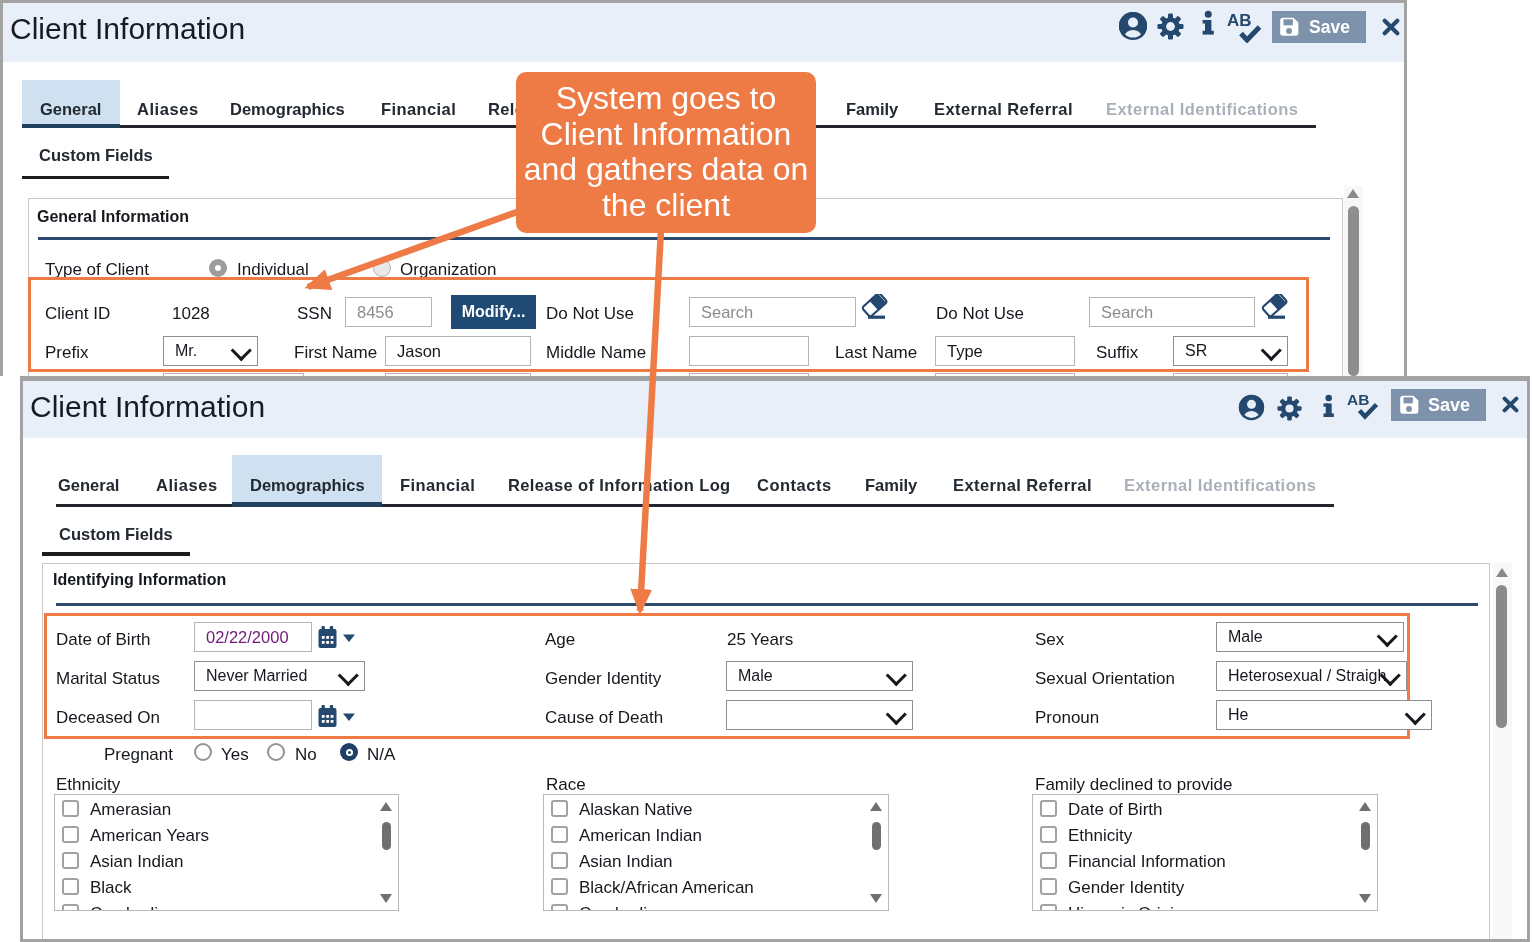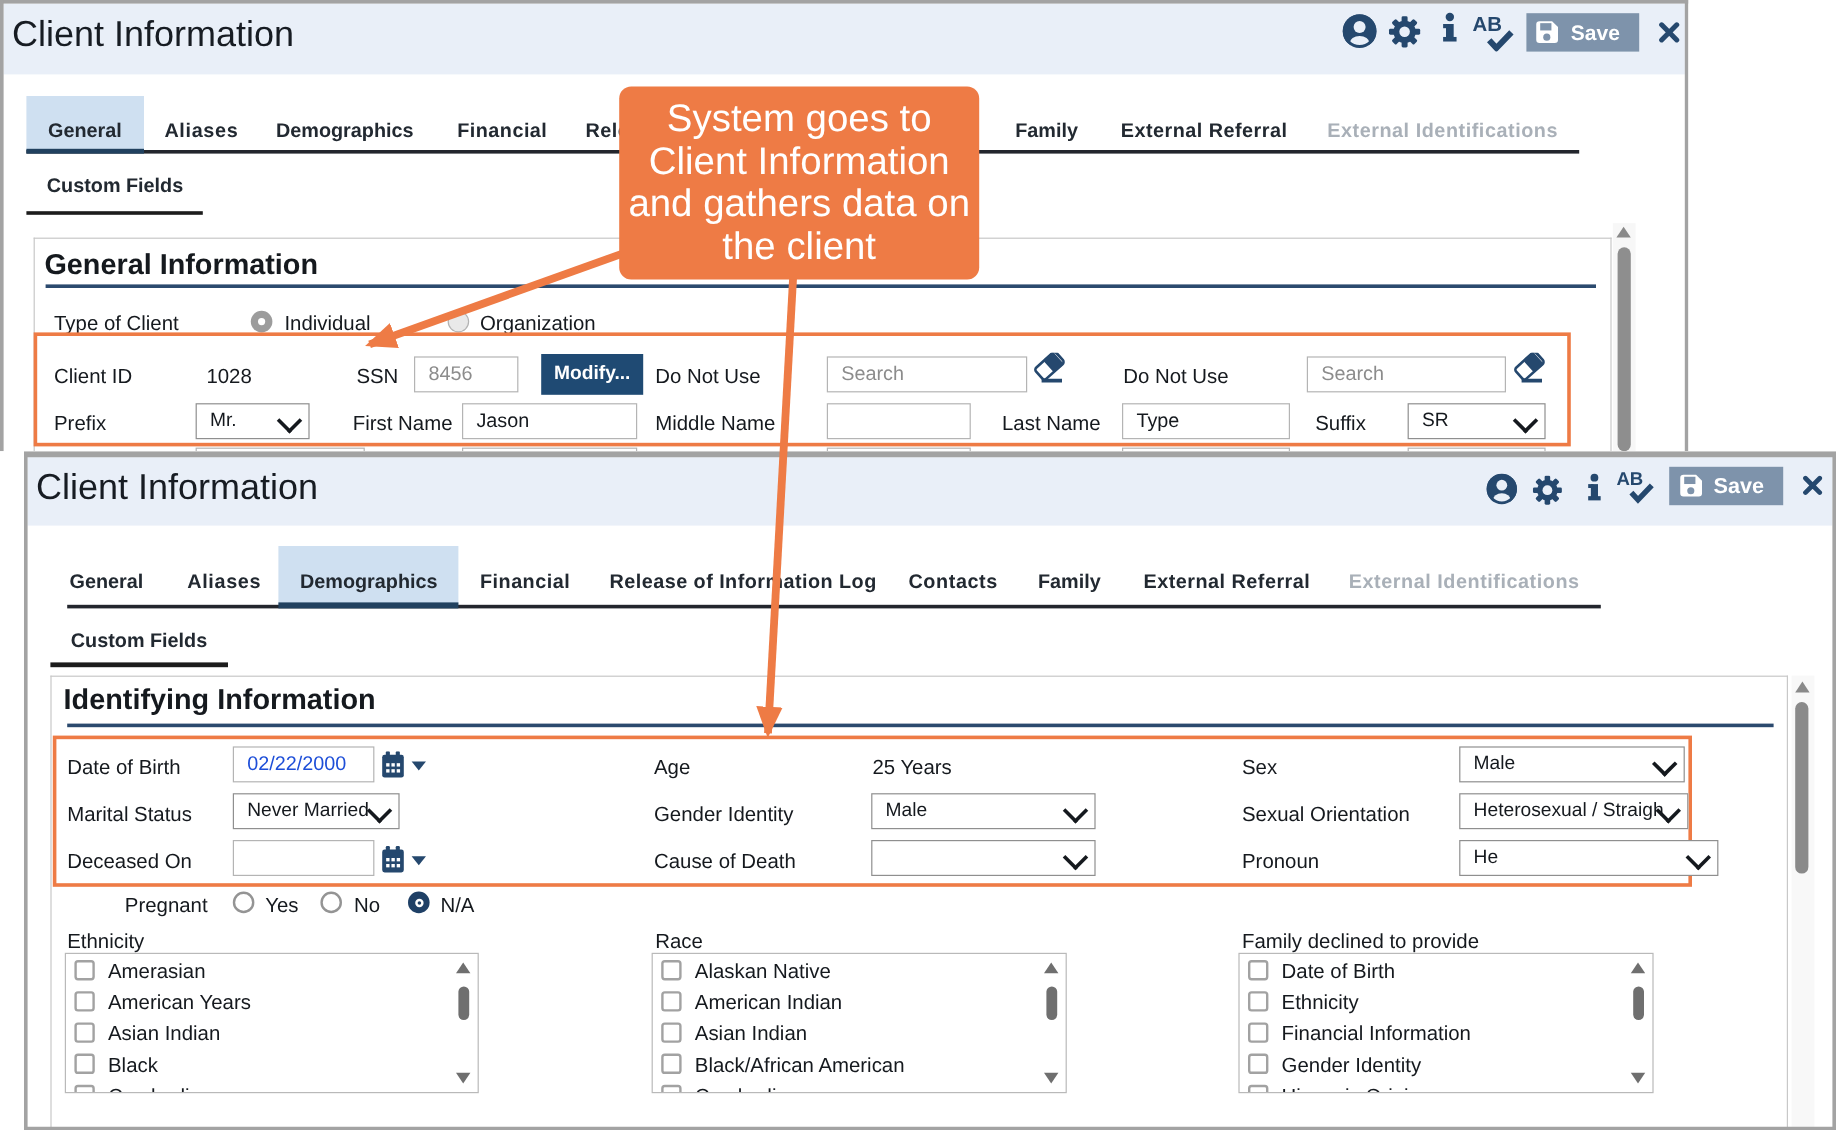--- a/index.html
+++ b/index.html
@@ -13,21 +13,21 @@
   .tab { position:absolute; font-size:16.5px; font-weight:700; color:#222931; line-height:1; white-space:nowrap; }
   .tab.dis { color:#a9b0b8; }
   .lbl { position:absolute; font-size:17px; color:#15191e; line-height:1; white-space:nowrap; }
   .val { position:absolute; font-size:17px; color:#15191e; line-height:1; white-space:nowrap; }
   .inp { position:absolute; background:#fff; border:1px solid #b4b4b4; height:30px;
     font-size:16.5px; color:#15191e; line-height:28px; padding-left:11px; white-space:nowrap; overflow:hidden; }
   .inp.ph { color:#8c8c8c; }
   .sel::after { content:""; position:absolute; right:9px; top:6px; width:11.5px; height:11.5px; border-right:3px solid #15191e; border-bottom:3px solid #15191e; transform:rotate(45deg); background:transparent; }
   .sel { position:absolute; background:#fff; border:1px solid #8f8f8f; height:30px;
     font-size:16px; color:#15191e; line-height:28px; padding-left:11px; white-space:nowrap; overflow:hidden; }
-  .stitle { position:absolute; font-size:24px; font-weight:700; color:#15191e; line-height:1; white-space:nowrap; }
+  .stitle { position:absolute; font-size:16px; font-weight:700; color:#15191e; line-height:1; white-space:nowrap; }
   .obox { position:absolute; border:3px solid #ee7b45; }
   .cb { position:absolute; width:17px; height:17px; border:2px solid #a2a2a2; border-radius:3px; background:#fff; }
   .litem { position:absolute; font-size:17px; color:#15191e; line-height:1; white-space:nowrap; }
   .lb { position:absolute; background:#fff; border:1px solid #b9b9b9; overflow:hidden; }
   .tri-up { position:absolute; width:0; height:0; border-left:6px solid transparent; border-right:6px solid transparent; border-bottom:9px solid #6f6f6f; }
   .tri-dn { position:absolute; width:0; height:0; border-left:6px solid transparent; border-right:6px solid transparent; border-top:9px solid #6f6f6f; }
   .thumb { position:absolute; background:#8e8e8e; border-radius:6px; }
 </style>
 </head>
 <body>
@@ -207,42 +207,42 @@
   <div class="tab" style="left:39px; top:150px;">Custom Fields</div>
   <div class="abs" style="left:22px; top:176px; width:148px; height:3.5px; background:#1c1c1c;"></div>
 
   <div class="abs" style="left:22px; top:187px; width:1448px; height:379px; border:1px solid #c8c8c8; border-bottom:none; background:#fff;"></div>
   <div class="stitle" style="left:33px; top:196px;">Identifying Information</div>
   <div class="abs" style="left:36px; top:227px; width:1422px; height:2.5px; background:#2b4a6e;"></div>
 
   <div class="obox" style="left:24px; top:237px; width:1366px; height:126px;"></div>
 
   <div class="lbl" style="left:36px; top:255px;">Date of Birth</div>
-  <div class="inp" style="left:174px; top:246px; width:118px; color:#1d4ed8;">02/22/2000</div>
+  <div class="inp" style="left:174px; top:246px; width:118px; color:#701a75;">02/22/2000</div>
   <svg class="abs" style="left:298px; top:250px;" width="38" height="24" viewBox="0 0 38 24">
     <rect x="0.5" y="3" width="18" height="19" rx="2" fill="#25486e"></rect>
     <rect x="3.5" y="0" width="3.4" height="6" rx="1" fill="#25486e"></rect>
     <rect x="11.8" y="0" width="3.4" height="6" rx="1" fill="#25486e"></rect>
     <g fill="#fff">
       <rect x="3.8" y="10" width="2.8" height="2.8"></rect>
         <rect x="8.2" y="10" width="2.8" height="2.8"></rect>
         <rect x="12.6" y="10" width="2.8" height="2.8"></rect>
       <rect x="3.8" y="15" width="2.8" height="2.8"></rect>
         <rect x="8.2" y="15" width="2.8" height="2.8"></rect>
         <rect x="12.6" y="15" width="2.8" height="2.8"></rect>
     </g>
     <polygon points="25,8.5 37,8.5 31,16" fill="#25486e"></polygon>
   </svg>
   <div class="lbl" style="left:525px; top:255px;">Age</div>
   <div class="val" style="left:707px; top:255px;">25 Years</div>
   <div class="lbl" style="left:1015px; top:255px;">Sex</div>
   <div class="sel" style="left:1196px; top:246px; width:188px;">Male</div>
 
   <div class="lbl" style="left:36px; top:294px;">Marital Status</div>
-  <div class="sel" style="left:174px; top:285px; width:139px;">Never Married</div>
+  <div class="sel" style="left:174px; top:285px; width:171px;">Never Married</div>
   <div class="lbl" style="left:525px; top:294px;">Gender Identity</div>
   <div class="sel" style="left:706px; top:285px; width:187px;">Male</div>
   <div class="lbl" style="left:1015px; top:294px;">Sexual Orientation</div>
   <div class="sel" style="left:1196px; top:285px; width:191px;">Heterosexual / Straigh</div>
 
   <div class="lbl" style="left:36px; top:333px;">Deceased On</div>
   <div class="inp" style="left:174px; top:324px; width:118px;"></div>
   <svg class="abs" style="left:298px; top:329px;" width="38" height="24" viewBox="0 0 38 24">
     <rect x="0.5" y="3" width="18" height="19" rx="2" fill="#25486e"></rect>
     <rect x="3.5" y="0" width="3.4" height="6" rx="1" fill="#25486e"></rect>

